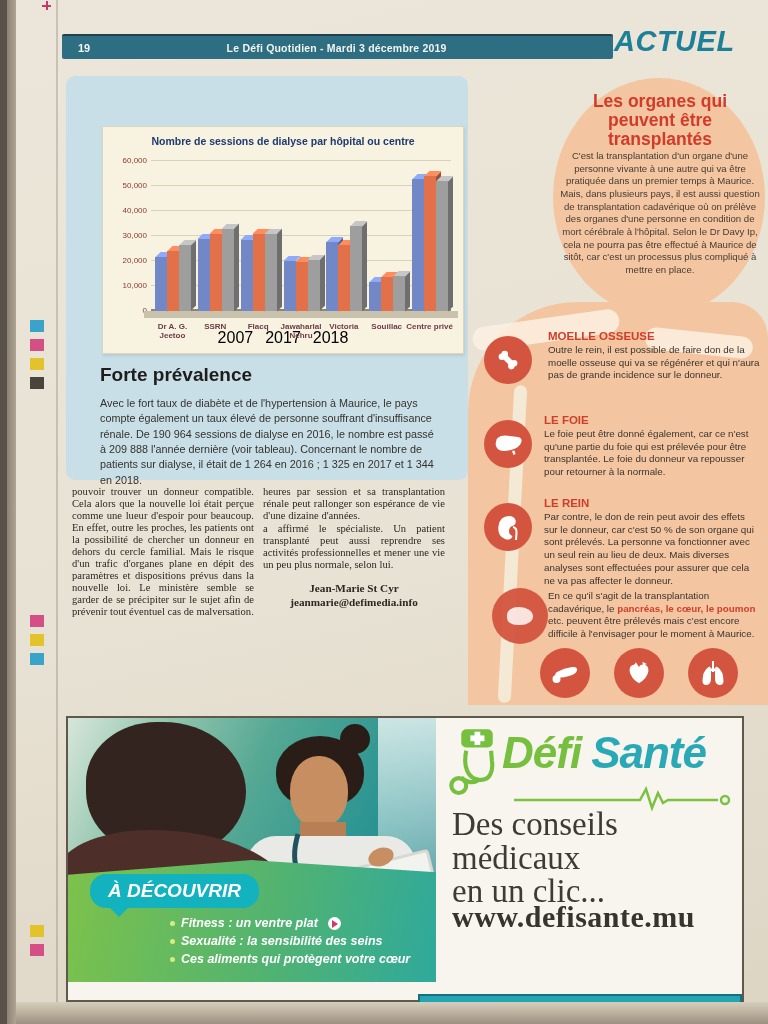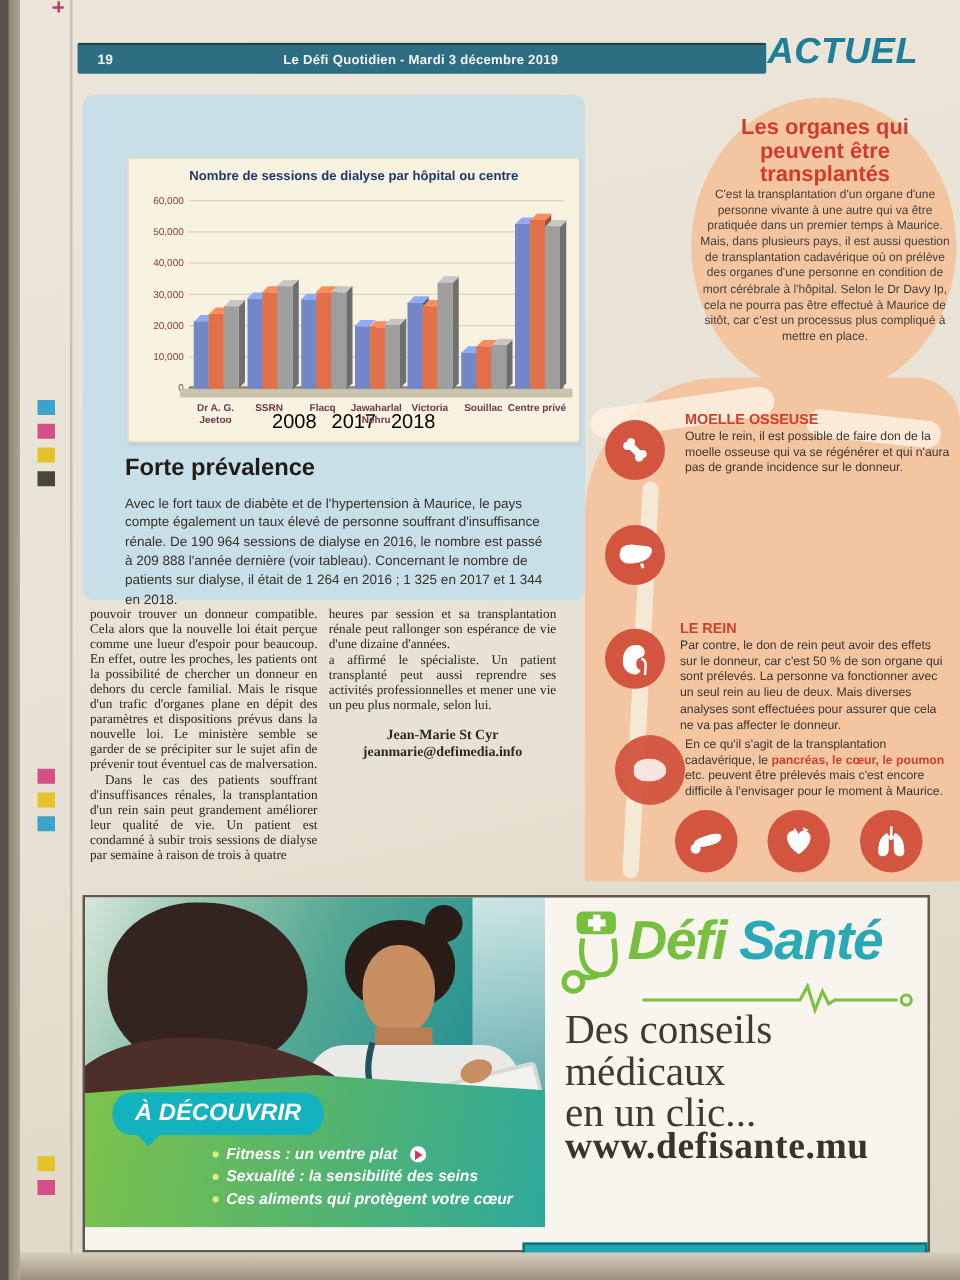--- a/index.html
+++ b/index.html
@@ -268,39 +268,38 @@
           <div class="front" style="background: rgb(226, 113, 74);"></div>
         </div>
         <div class="bar" style="left: 285.143px; height: 130px; z-index: 3;">
           <div class="sidef" style="background: rgb(111, 111, 111);"></div>
           <div class="topf" style="background: rgb(198, 198, 198);"></div>
           <div class="front" style="background: rgb(158, 158, 158);"></div>
         </div>
       </div>
     <div id="cats"></div>
     <div style="position:absolute;left:0;bottom:6px;width:100%;display:flex;justify-content:center;gap:12px;" id="legend">
-        <span class="li"><span class="sq" style="background: rgb(114, 136, 198);"></span><span>2008</span></span>
+        <span class="li"><span class="sq" style="background: rgb(114, 136, 198);"></span><span>2007</span></span>
         <span class="li"><span class="sq" style="background: rgb(226, 113, 74);"></span><span>2017</span></span>
         <span class="li"><span class="sq" style="background: rgb(158, 158, 158);"></span><span>2018</span></span>
       </div>
   <div class="catlab" style="left: 46px; width: 46.8571px;">Dr A. G. Jeetoo</div>
       <div class="catlab" style="left: 88.8571px; width: 46.8571px;">SSRN</div>
       <div class="catlab" style="left: 131.714px; width: 46.8571px;">Flacq</div>
       <div class="catlab" style="left: 174.571px; width: 46.8571px;">Jawaharlal Nehru</div>
       <div class="catlab" style="left: 217.429px; width: 46.8571px;">Victoria</div>
       <div class="catlab" style="left: 260.286px; width: 46.8571px;">Souillac</div>
       <div class="catlab" style="left: 303.143px; width: 46.8571px;">Centre privé</div>
     </div>
 
   <div class="forte-h abs">Forte prévalence</div>
   <div class="forte-p abs">Avec le fort taux de diabète et de l'hypertension à Maurice, le pays compte également un taux élevé de personne souffrant d'insuffisance rénale. De 190 964 sessions de dialyse en 2016, le nombre est passé à 209 888 l'année dernière (voir tableau). Concernant le nombre de patients sur dialyse, il était de 1 264 en 2016 ; 1 325 en 2017 et 1 344 en 2018.</div>
 
   <div class="col abs" style="left:72px;top:486px;width:182px;">
     <p>pouvoir trouver un donneur compatible. Cela alors que la nouvelle loi était perçue comme une lueur d'espoir pour beaucoup. En effet, outre les proches, les patients ont la possibilité de chercher un donneur en dehors du cercle familial. Mais le risque d'un trafic d'organes plane en dépit des paramètres et dispositions prévus dans la nouvelle loi. Le ministère semble se garder de se précipiter sur le sujet afin de prévenir tout éventuel cas de malversation.</p>
-    <p class="ind">Dans le cas des patients souffrant d'insuffisances rénales, la transplantation d'un rein sain peut grandement améliorer leur qualité de vie. Un patient est condamné à subir trois sessions de dialyse par semaine à raison de trois à quatre</p>
   </div>
   <div class="col abs" style="left:263px;top:486px;width:182px;">
     <p>heures par session et sa transplantation rénale peut rallonger son espérance de vie d'une dizaine d'années.</p>
     <p>a affirmé le spécialiste. Un patient transplanté peut aussi reprendre ses activités professionnelles et mener une vie un peu plus normale, selon lui.</p>
     <div class="byline">
       <div>Jean-Marie St Cyr</div>
       <div>jeanmarie@defimedia.info</div>
     </div>
   </div>
 
@@ -332,20 +331,24 @@
           <div class="sec-h">MOELLE OSSEUSE</div>
           <p class="sec-p">Outre le rein, il est possible de faire don de la moelle osseuse qui va se régénérer et qui n'aura pas de grande incidence sur le donneur.</p>
         </div>
       </div>
       <div class="sec-row" style="left: 484px; top: 414px; width: 276px; position: absolute;">
         <div class="redcircle" style="left: 0px; top: 6px; width: 48px; height: 48px;">
           <svg width="32" height="32" viewBox="0 0 64 64">
             <path fill="#fff" d="M8 28 Q8 16 26 15 L52 18 Q62 20 58 30 Q54 40 38 44 Q16 49 10 40 Q6 34 8 28 Z"></path>
             <path fill="#fff" d="M40 46 l3 8 l4-2 l-2-7 Z"></path>
           </svg>
+        </div>
+        <div style="margin-left: 60px; width: 216px;">
+          <div class="sec-h">LE FOIE</div>
+          <p class="sec-p">Le foie peut être donné également, car ce n'est qu'une partie du foie qui est prélevée pour être transplantée. Le foie du donneur va repousser pour retourner à la normale.</p>
         </div>
       </div>
       <div class="sec-row" style="left: 484px; top: 497px; width: 276px; position: absolute;">
         <div class="redcircle" style="left: 0px; top: 6px; width: 48px; height: 48px;">
           <svg width="32" height="32" viewBox="0 0 64 64">
             <path fill="#fff" d="M34 10 Q16 10 13 30 Q10 50 26 56 Q38 60 41 50 Q34 48 34 40 Q34 31 43 29 Q49 27 47 18 Q44 10 34 10 Z"></path>
             <path fill="none" stroke="#fff" stroke-width="4" d="M42 32 Q50 34 49 44 L48 58"></path>
           </svg>
         </div>
         <div style="margin-left: 60px; width: 216px;">

